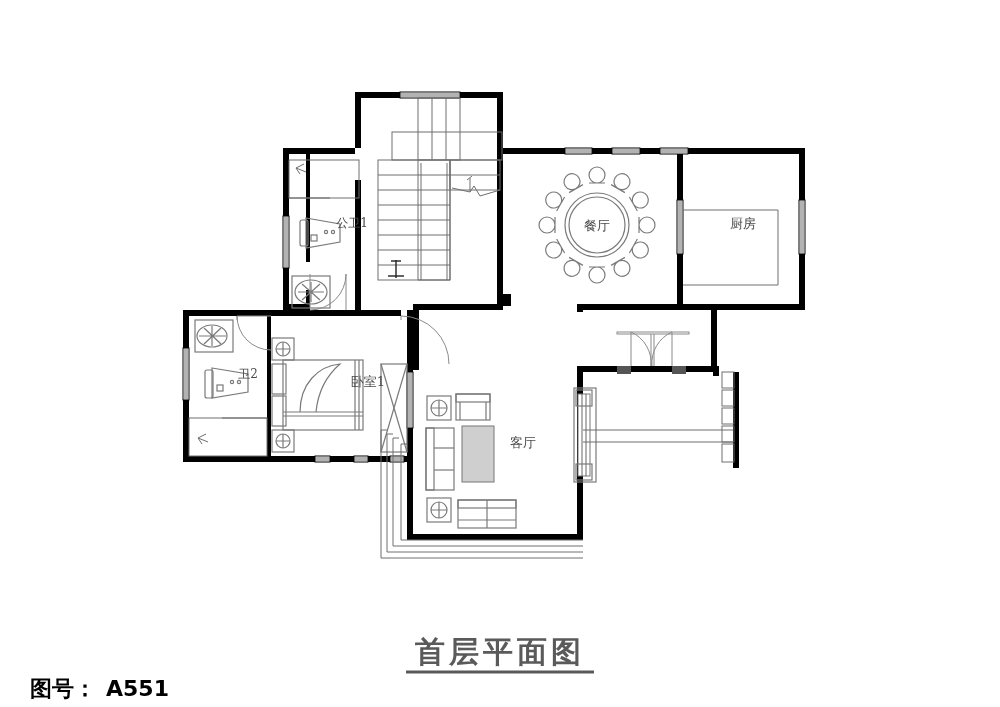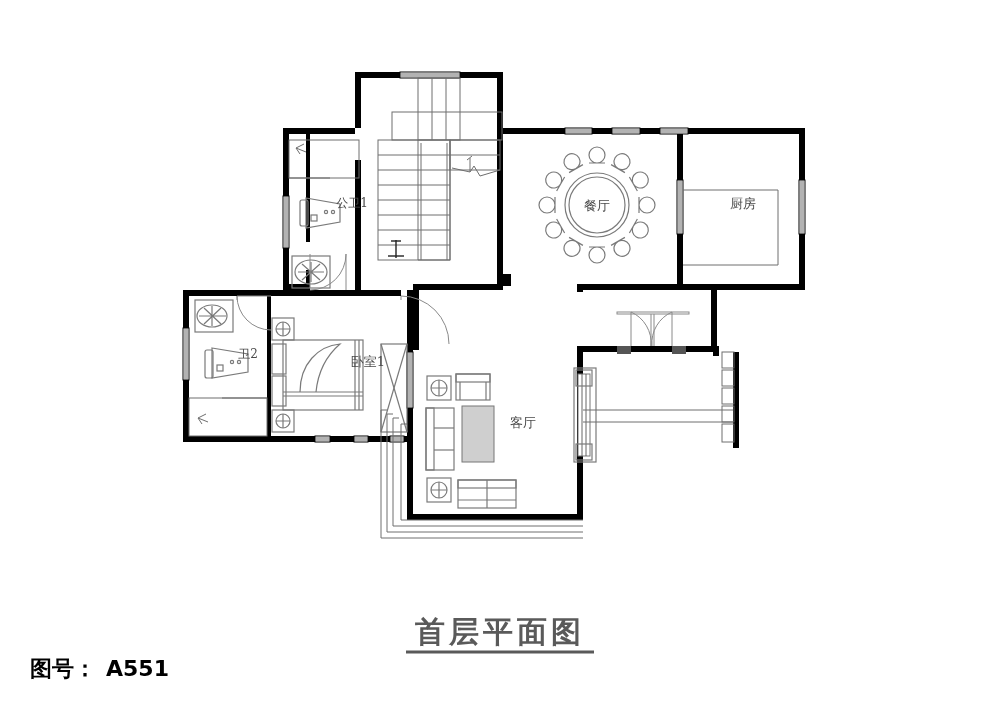--- a/index.html
+++ b/index.html
@@ -1,18 +1,18 @@
 <!DOCTYPE html>
 <html><head>
 <meta charset="utf-8">
 <style>
   html,body{margin:0;padding:0;background:#ffffff;}
   body{width:1000px;height:707px;position:relative;overflow:hidden;
        font-family:"Liberation Serif","DejaVu Serif",serif;color:#000;}
-  #sheet{position:absolute;inset:0;}
+  #sheet{position:absolute;inset:0;margin-top:20px;}
   svg{display:block;}
   .t-title{font-family:"DejaVu Sans","Liberation Sans",sans-serif;
            font-size:30px;font-weight:700;fill:#5a5a5a;letter-spacing:4px;}
   .t-drawno{font-family:"DejaVu Sans","Liberation Sans",sans-serif;
             font-size:22px;font-weight:700;fill:#000;}
   .t-room{font-family:"DejaVu Serif","Liberation Serif",serif;
           font-size:13px;fill:#4a4a4a;}
   .t-room-sm{font-family:"DejaVu Serif","Liberation Serif",serif;
           font-size:12px;fill:#4a4a4a;}
   .wall{fill:#000;}

